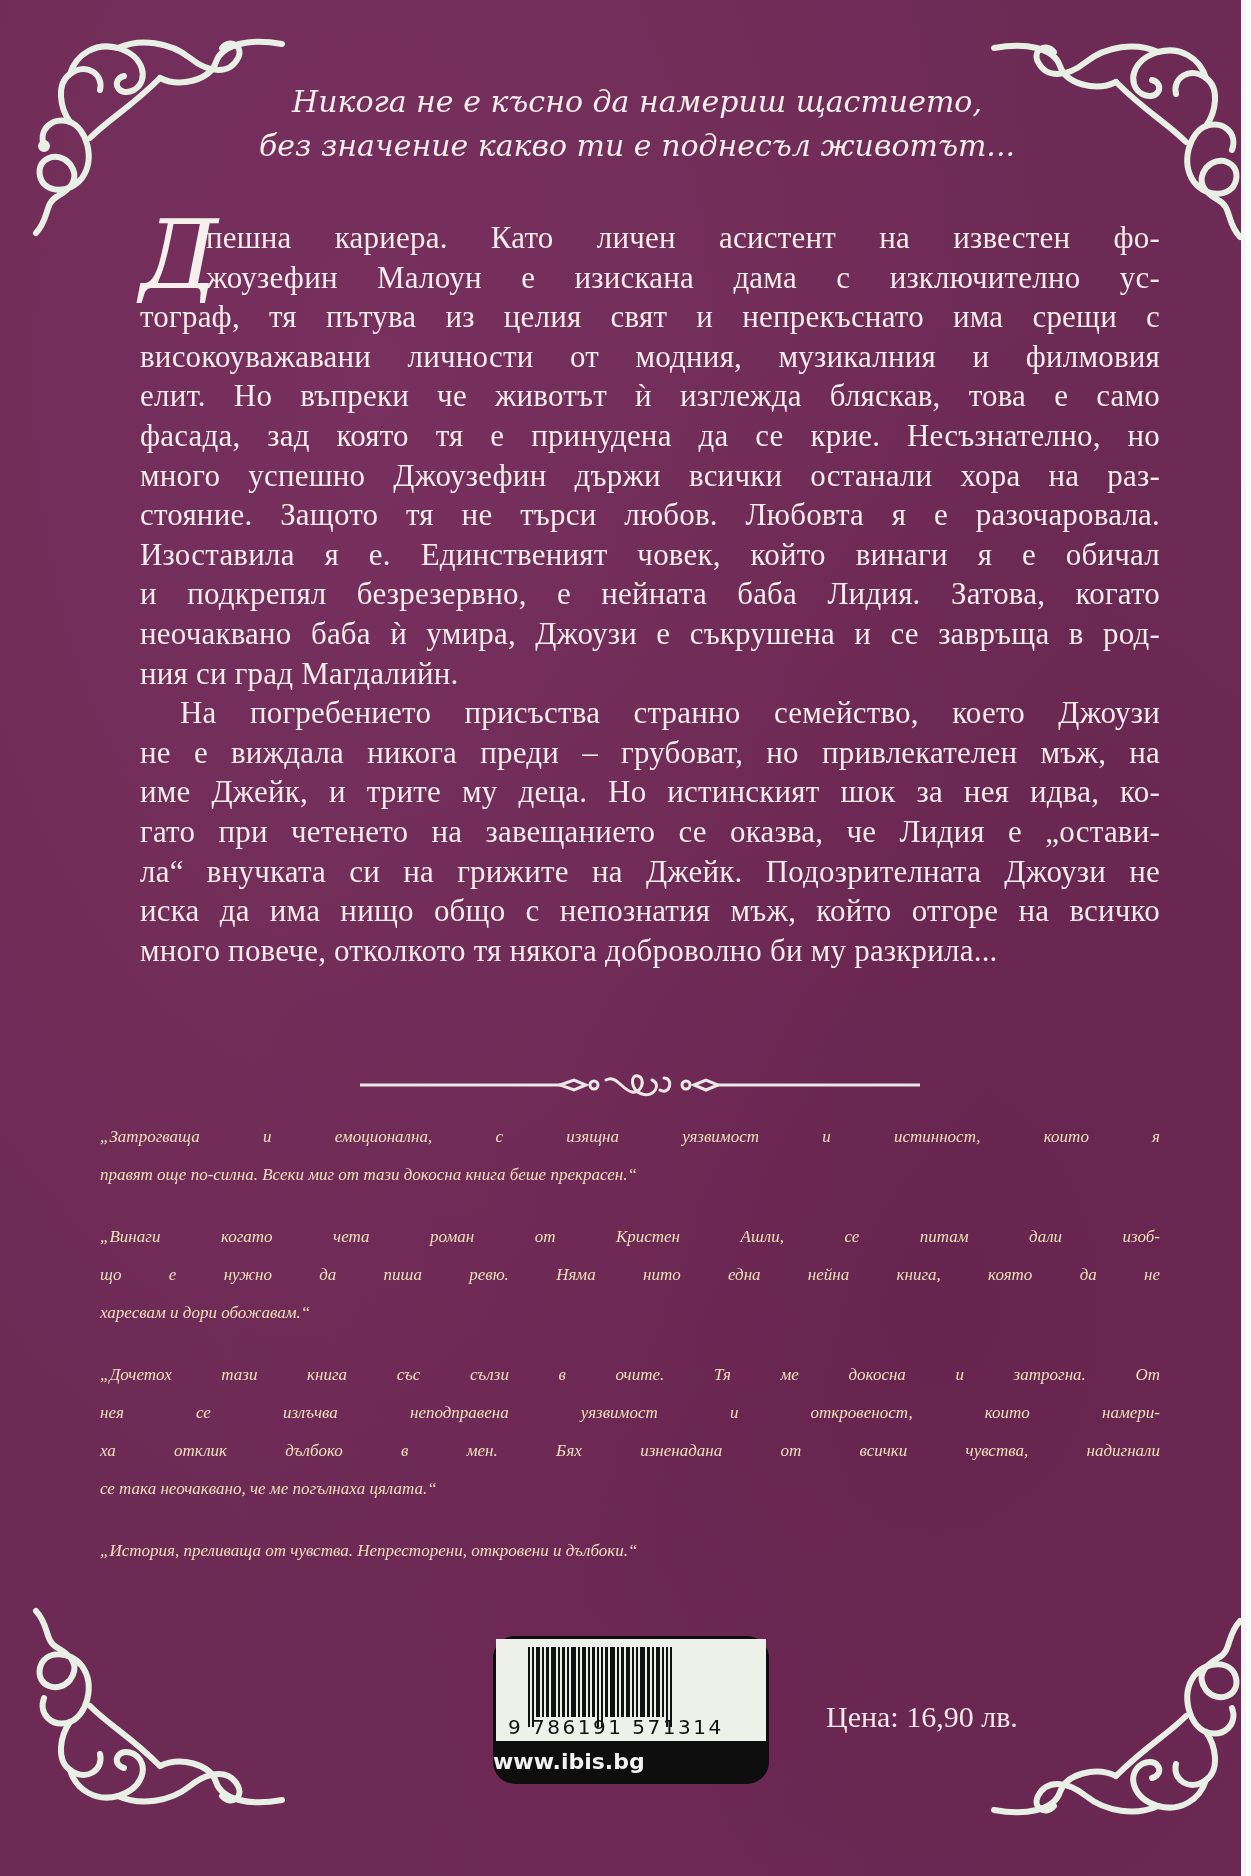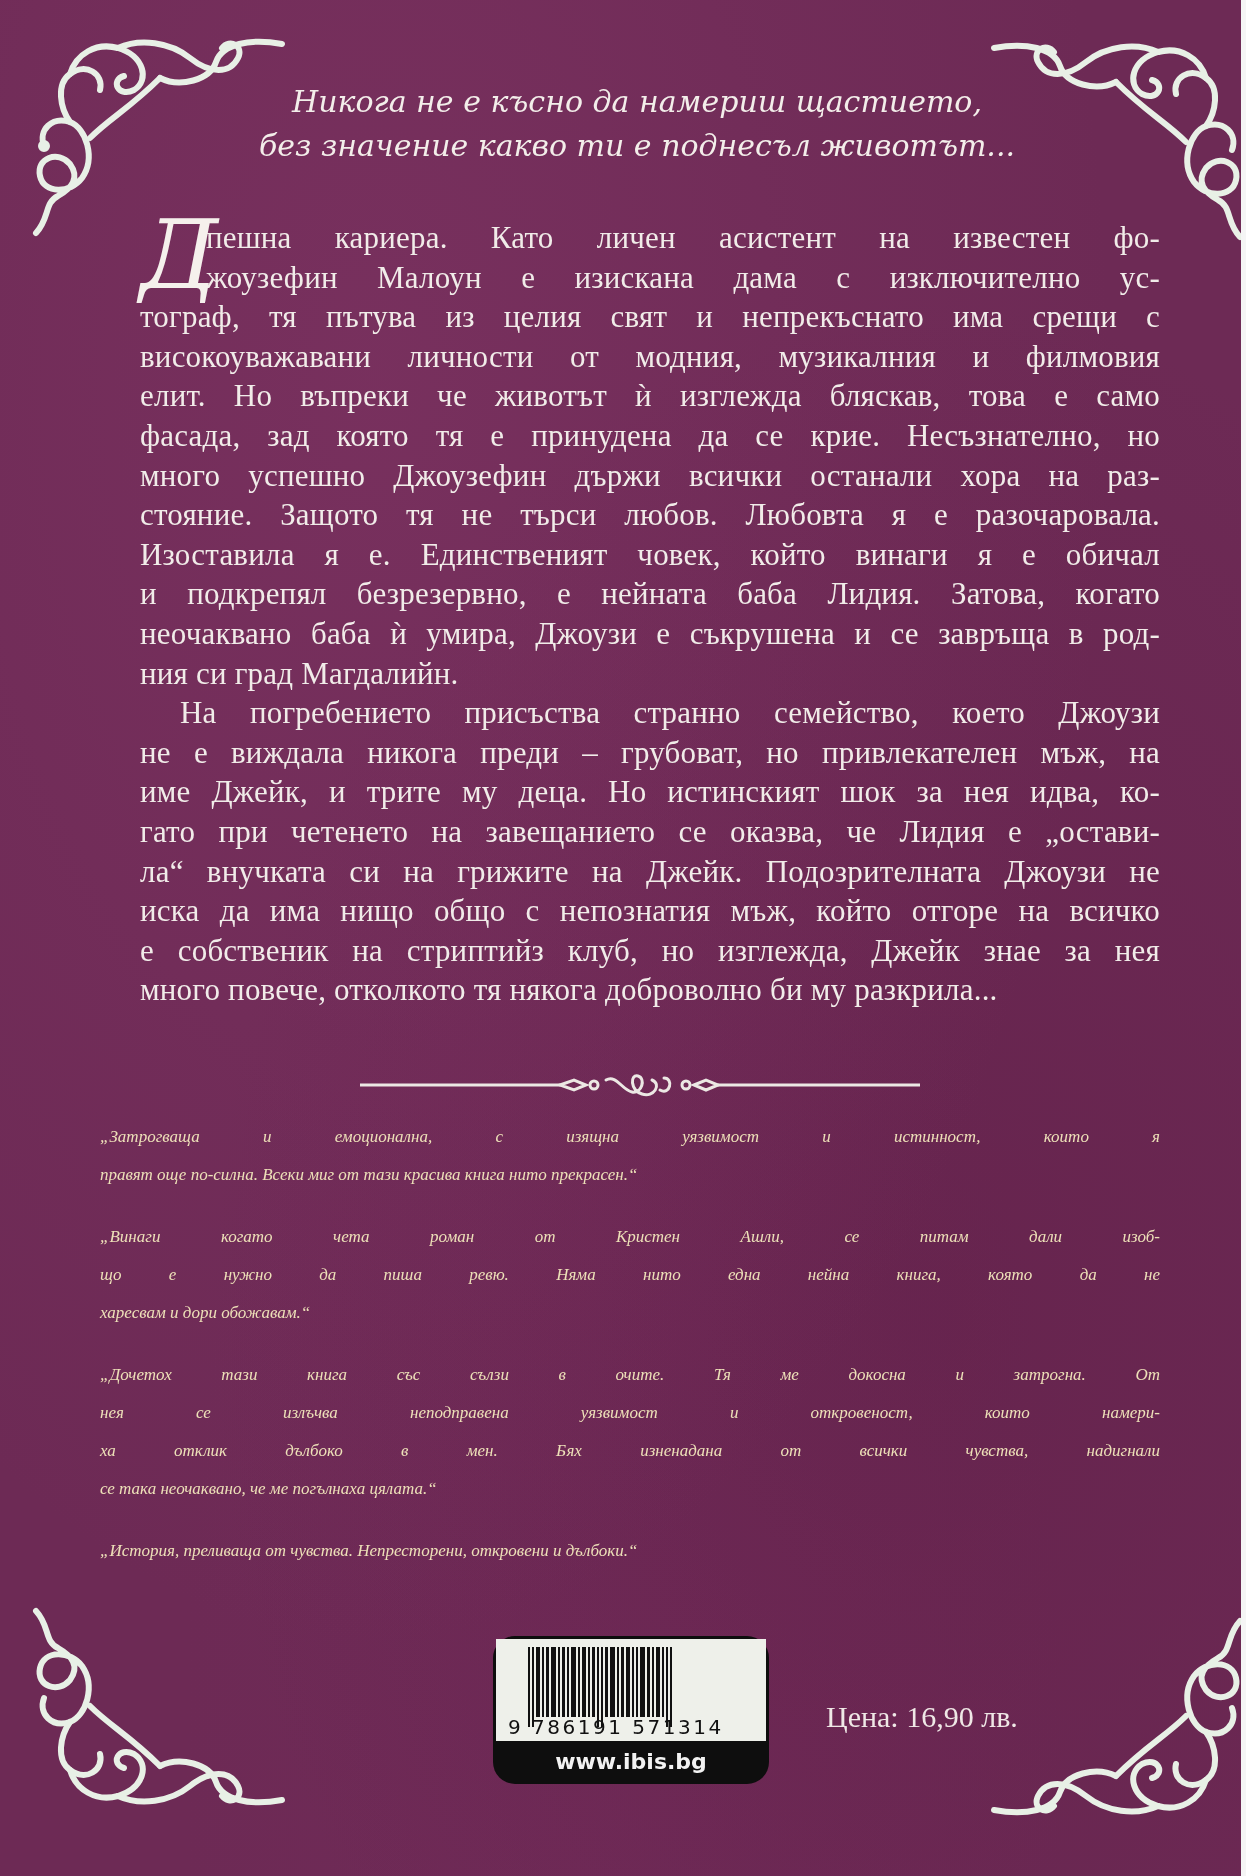--- a/index.html
+++ b/index.html
@@ -128,21 +128,20 @@
       font-family: "DejaVu Sans", sans-serif;
       font-size: 20px;
       letter-spacing: 2.5px;
       color: #111;
       background: transparent;
     }
     .site {
       position: absolute;
       left: 0; top: 108px;
       width: 276px;
-      text-align: center;
       font-family: "DejaVu Sans", sans-serif;
       font-weight: bold;
       font-size: 22px;
       color: #f2f2f2;
       line-height: 36px;
     }
     .price {
       position: absolute;
       left: 826px;
       top: 1700px;
@@ -226,41 +225,40 @@
     <div class="line">и подкрепял безрезервно, е нейната баба Лидия. Затова, когато</div>
     <div class="line">неочаквано баба ѝ умира, Джоузи е съкрушена и се завръща в род-</div>
     <div class="line last">ния си град Магдалийн.</div>
 
     <div class="line indent">На погребението присъства странно семейство, което Джоузи</div>
     <div class="line">не е виждала никога преди – грубоват, но привлекателен мъж, на</div>
     <div class="line">име Джейк, и трите му деца. Но истинският шок за нея идва, ко-</div>
     <div class="line">гато при четенето на завещанието се оказва, че Лидия е „остави-</div>
     <div class="line">ла“ внучката си на грижите на Джейк. Подозрителната Джоузи не</div>
     <div class="line">иска да има нищо общо с непознатия мъж, който отгоре на всичко</div>
-    <div class="line">е собственик на стриптийз клуб, но изглежда, Джейк знае за нея</div>
     <div class="line last">много повече, отколкото тя някога доброволно би му разкрила...</div>
   </div>
 
   <div class="divider">
     <svg viewBox="0 0 560 30" fill="none" stroke="#ece8e4" stroke-width="3" stroke-linecap="round">
       <line x1="0" y1="15" x2="200" y2="15"></line>
       <path d="M200 15 L 214 10 L 226 15 L 214 20 Z"></path>
       <circle cx="234" cy="15" r="4"></circle>
       <path d="M246 10 C 256 4, 262 20, 272 22 C 282 24, 286 8, 278 6 C 270 4, 270 20, 282 24 C 294 28, 302 14, 292 10"></path>
       <path d="M300 20 C 310 26, 314 8, 304 8"></path>
       <circle cx="326" cy="15" r="4"></circle>
       <path d="M334 15 L 346 10 L 358 15 L 346 20 Z"></path>
       <line x1="358" y1="15" x2="560" y2="15"></line>
     </svg>
   </div>
 
   <div class="reviews">
     <div class="review">
       <div class="line">„Затрогваща и емоционална, с изящна уязвимост и истинност, които я</div>
-      <div class="line last">правят още по-силна. Всеки миг от тази красива книга нито прекрасен.“</div>
+      <div class="line last">правят още по-силна. Всеки миг от тази докосна книга беше прекрасен.“</div>
     </div>
     <div class="review">
       <div class="line">„Винаги когато чета роман от Кристен Ашли, се питам дали изоб-</div>
       <div class="line">що е нужно да пиша ревю. Няма нито една нейна книга, която да не</div>
       <div class="line last">харесвам и дори обожавам.“</div>
     </div>
     <div class="review">
       <div class="line">„Дочетох тази книга със сълзи в очите. Тя ме докосна и затрогна. От</div>
       <div class="line">нея се излъчва неподправена уязвимост и откровеност, които намери-</div>
       <div class="line">ха отклик дълбоко в мен. Бях изненадана от всички чувства, надигнали</div>

